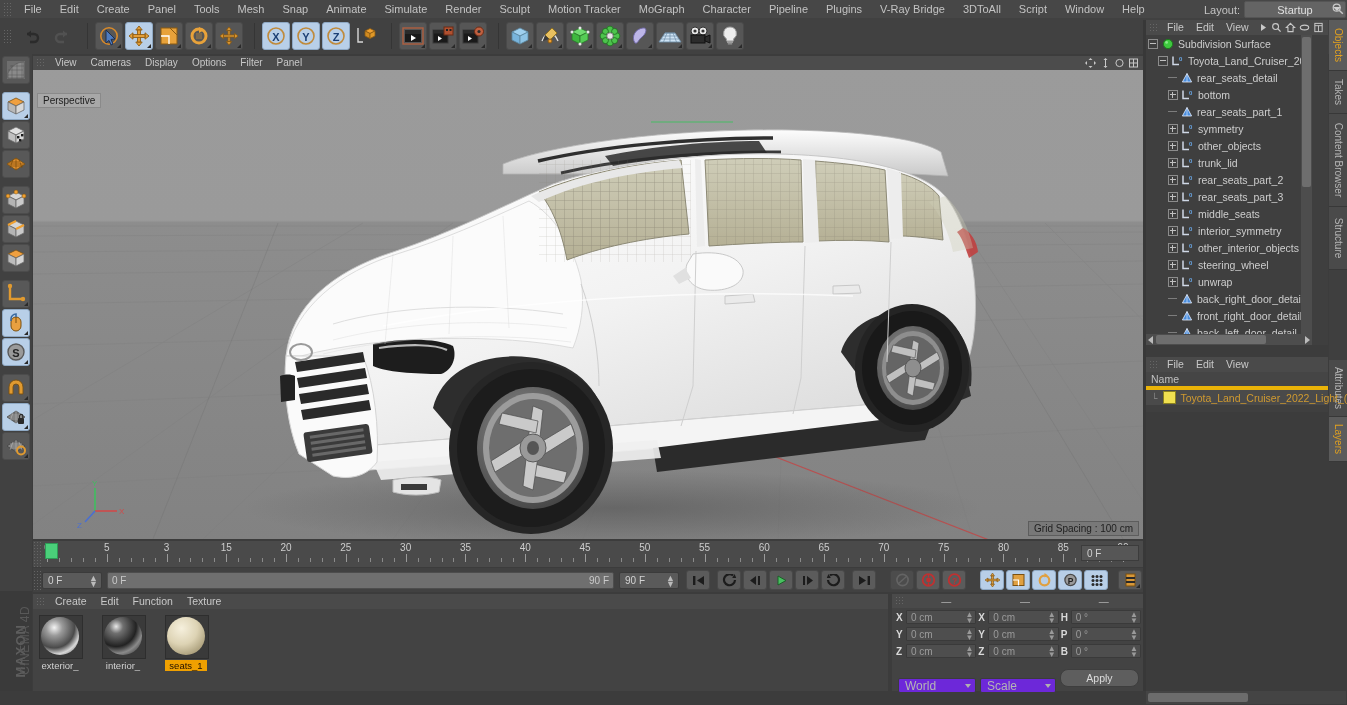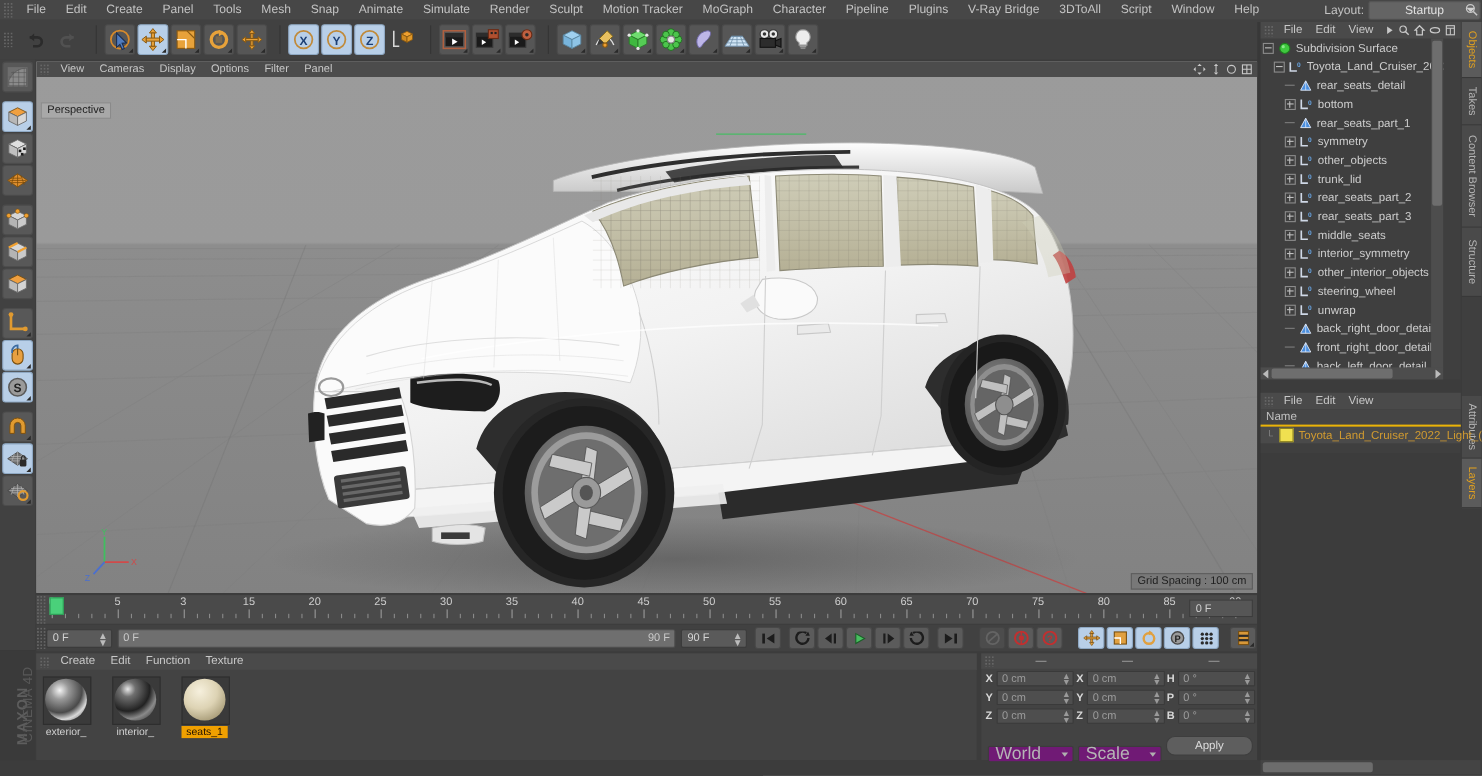--- a/index.html
+++ b/index.html
@@ -96,21 +96,21 @@
   
   .coords{position:absolute;left:892px;top:594px;width:251px;height:97px;background:#434343;}
   .cdhdr{height:14px;display:flex;align-items:center;background:#4a4a4a;color:#b0b0b0;font-size:10px;}
   .cdhdr span{flex:1;text-align:center;}
   .cdrow{display:flex;align-items:center;height:16px;margin-top:1px;padding-left:4px;}
   .axl{width:10px;font-size:10px;color:#d8d8d8;font-weight:bold;}
   .cf{height:14px;background:#4e4e4e;border:1px solid #3a3a3a;color:#9b9b9b;font-size:10px;
       padding-left:4px;line-height:14px;box-sizing:border-box;position:relative;flex:1;margin-right:2px;border-radius:1px;}
   .cf .sp{position:absolute;right:2px;top:1px;font-size:8px;color:#9a9a9a;line-height:6px;}
   .cdbot{display:flex;align-items:center;gap:4px;padding:3px 4px 0 6px;}
-  .drop{height:15px;background:#701a75;border:1px solid #3c3c3c;border-radius:2px;color:#b5b5b5;font-size:16px;
+  .drop{height:15px;background:#6d28d9;border:1px solid #3c3c3c;border-radius:2px;color:#b5b5b5;font-size:12px;
         display:flex;align-items:center;padding-left:6px;position:relative;box-sizing:border-box;margin-top:16px;}
   .drop .car{position:absolute;right:4px;top:5px;border-left:3.5px solid transparent;border-right:3.5px solid transparent;border-top:4px solid #b0b0b0;}
   .applybtn{height:16px;flex:1;background:#5e5e5e;border:1px solid #3e3e3e;border-radius:8px;color:#dcdcdc;
             font-size:10.5px;display:flex;align-items:center;justify-content:center;}
 
   
   .objmgr{position:absolute;left:1146px;top:20px;width:182px;height:325px;background:#3f3f3f;}
   .panelhdr{height:15px;display:flex;align-items:center;background:#4a4a4a;}
   .panelhdr .mi{padding:0 6px;font-size:10.5px;line-height:15px;color:#c8c8c8;}
   .panelicons{margin-left:auto;display:flex;align-items:center;gap:3px;padding-right:4px;}
@@ -127,21 +127,21 @@
   .hthumb{position:absolute;left:10px;top:1px;width:110px;height:9px;background:#6e6e6e;border-radius:2px;}
 
   .tabcol{position:absolute;left:1329px;top:20px;width:18px;height:440px;}
   .vtab{width:18px;background:#4a4a4a;border-bottom:1px solid #383838;position:relative;overflow:hidden;}
   .vtab.sel{background:#5b5b5b;}
   .vtab span{position:absolute;left:50%;top:50%;transform:translate(-50%,-50%) rotate(90deg);
              white-space:nowrap;font-size:10px;color:#b6b6b6;}
   .vtab.sel span{color:#e0a020;}
 
   .layermgr{position:absolute;left:1146px;top:357px;width:182px;height:55px;background:#3f3f3f;}
-  .lmname{height:14px;background:#454545;font-size:10.5px;color:#c0c0c0;padding-left:5px;line-height:14px;border-bottom:2px solid #eab308;}
+  .lmname{height:14px;background:#454545;font-size:10.5px;color:#c0c0c0;padding-left:5px;line-height:14px;border-bottom:4px solid #eab308;}
   .lmrow{height:15px;display:flex;align-items:center;padding-left:3px;font-size:10.5px;color:#d09a30;background:#4a4a4a;}
   .swatch{width:11px;height:11px;background:#f0e050;border:1px solid #8a8020;margin:0 4px 0 6px;flex:0 0 11px;}
 
   
   .statusbar{position:absolute;left:0;top:691px;width:1347px;height:14px;background:#4d4d4d;display:flex;align-items:center;}
   .statusbar .txt{font-size:10.5px;color:#cfcfcf;padding-left:2px;}
   .sbscroll{position:absolute;left:1146px;top:691px;width:200px;height:13px;background:#444;}
   .sbthumb{position:absolute;left:2px;top:2px;width:100px;height:9px;background:#6c6c6c;border-radius:2px;}
 
   .vsplit{position:absolute;left:1143px;top:20px;width:3px;height:671px;background:#383838;}

